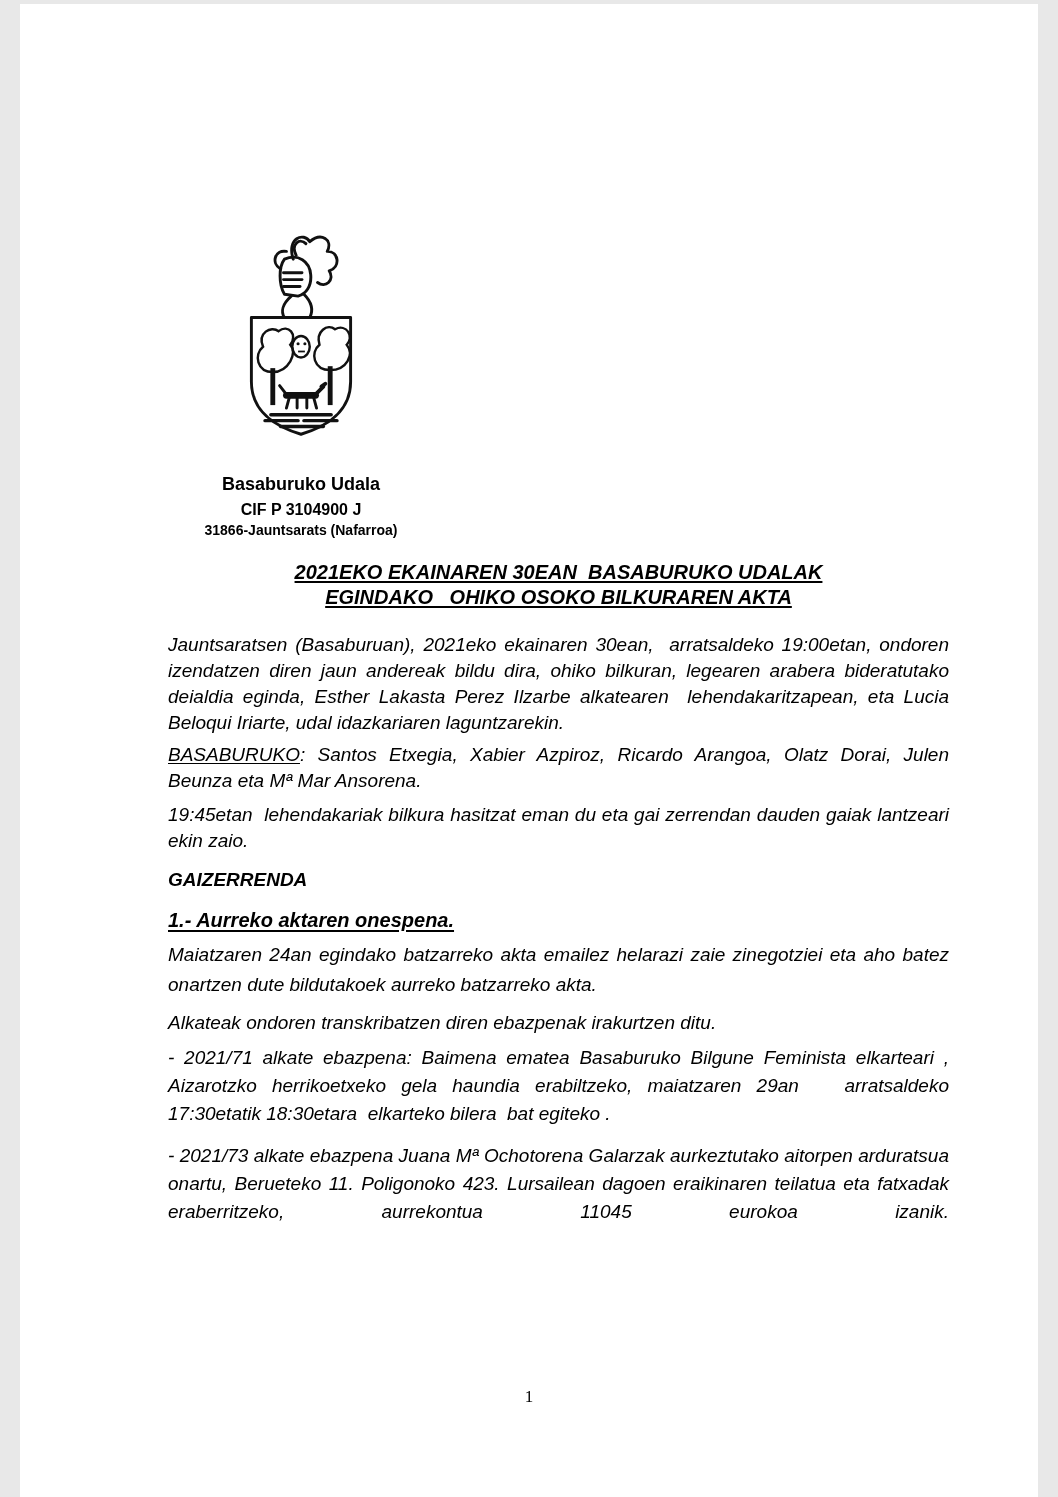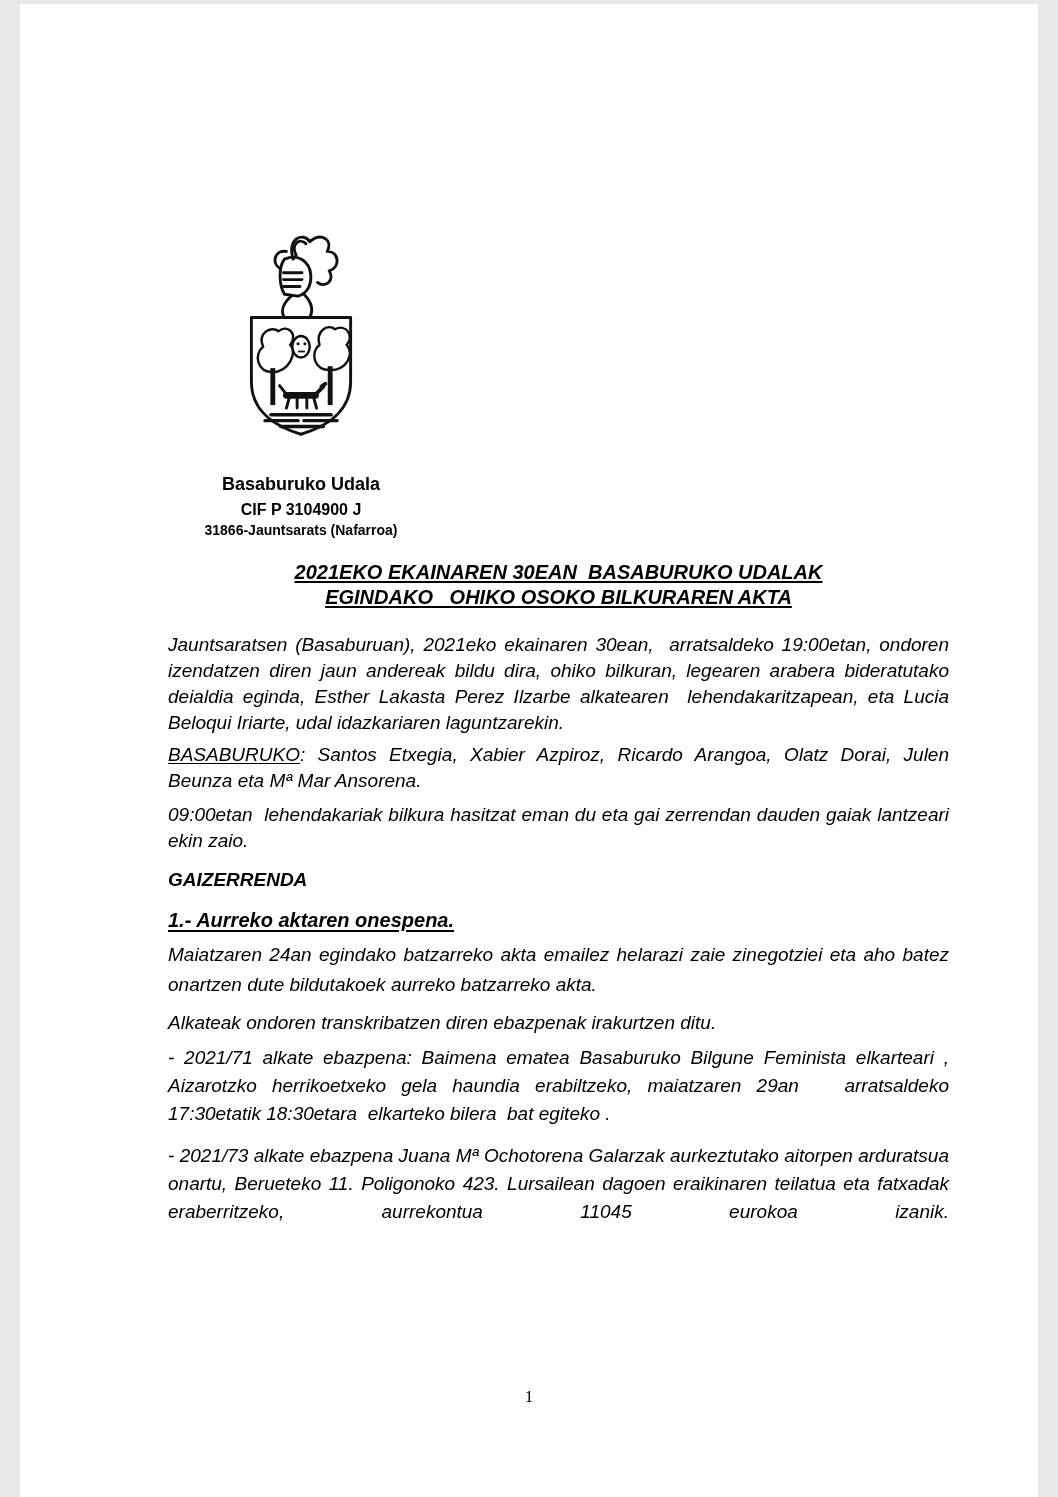--- a/index.html
+++ b/index.html
@@ -159,21 +159,21 @@
 
   <main class="doc-body">
 
     <h1 class="doc-title">2021EKO EKAINAREN 30EAN  BASABURUKO UDALAK
 EGINDAKO   OHIKO OSOKO BILKURAREN AKTA</h1>
 
     <p class="para justify m-intro">Jauntsaratsen (Basaburuan), 2021eko ekainaren 30ean,  arratsaldeko 19:00etan, ondoren izendatzen diren jaun andereak bildu dira, ohiko bilkuran, legearen arabera bideratutako deialdia eginda, Esther Lakasta Perez Ilzarbe alkatearen  lehendakaritzapean, eta Lucia Beloqui Iriarte, udal idazkariaren laguntzarekin.</p>
 
     <p class="para justify m-attendees"><span class="underline">BASABURUKO</span><span>: Santos Etxegia, Xabier Azpiroz, Ricardo Arangoa, Olatz Dorai, Julen Beunza eta Mª Mar Ansorena.</span></p>
 
-    <p class="para justify m-opening">09:00etan  lehendakariak bilkura hasitzat eman du eta gai zerrendan dauden gaiak lantzeari ekin zaio.</p>
+    <p class="para justify m-opening">19:45etan  lehendakariak bilkura hasitzat eman du eta gai zerrendan dauden gaiak lantzeari ekin zaio.</p>
 
     <h2 class="section-heading">GAIZERRENDA</h2>
 
     <h3 class="item-heading">1.- Aurreko aktaren onespena.</h3>
 
     <p class="para justify m-item1body">Maiatzaren 24an egindako batzarreko akta emailez helarazi zaie zinegotziei eta aho batez onartzen dute bildutakoek aurreko batzarreko akta.</p>
 
 
     <p class="para m-item2intro">Alkateak ondoren transkribatzen diren ebazpenak irakurtzen ditu.</p>
 

